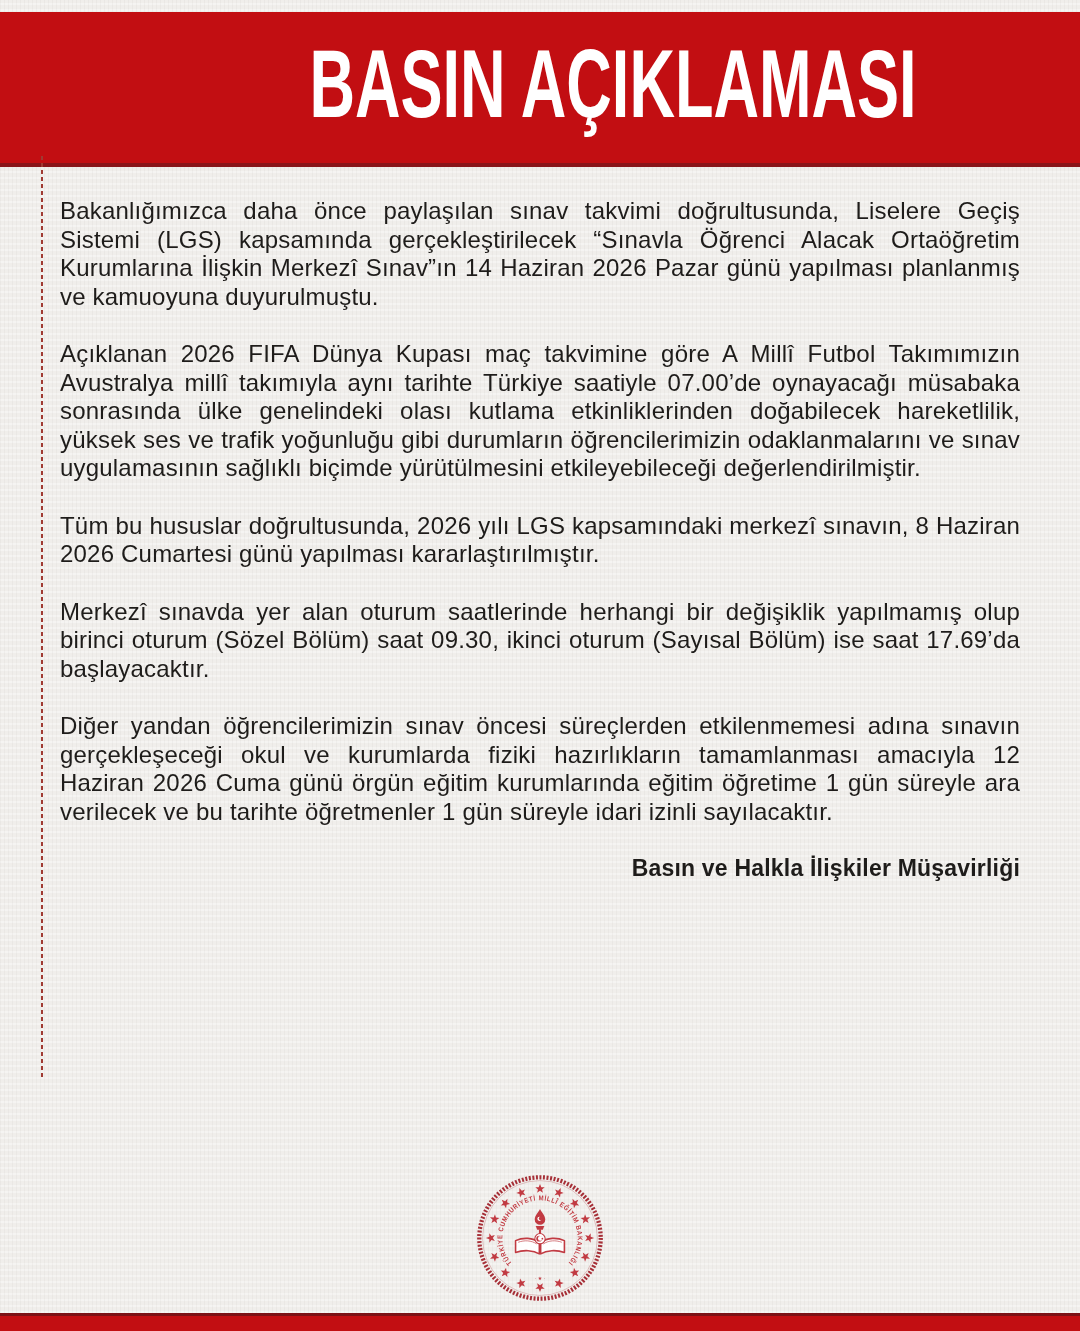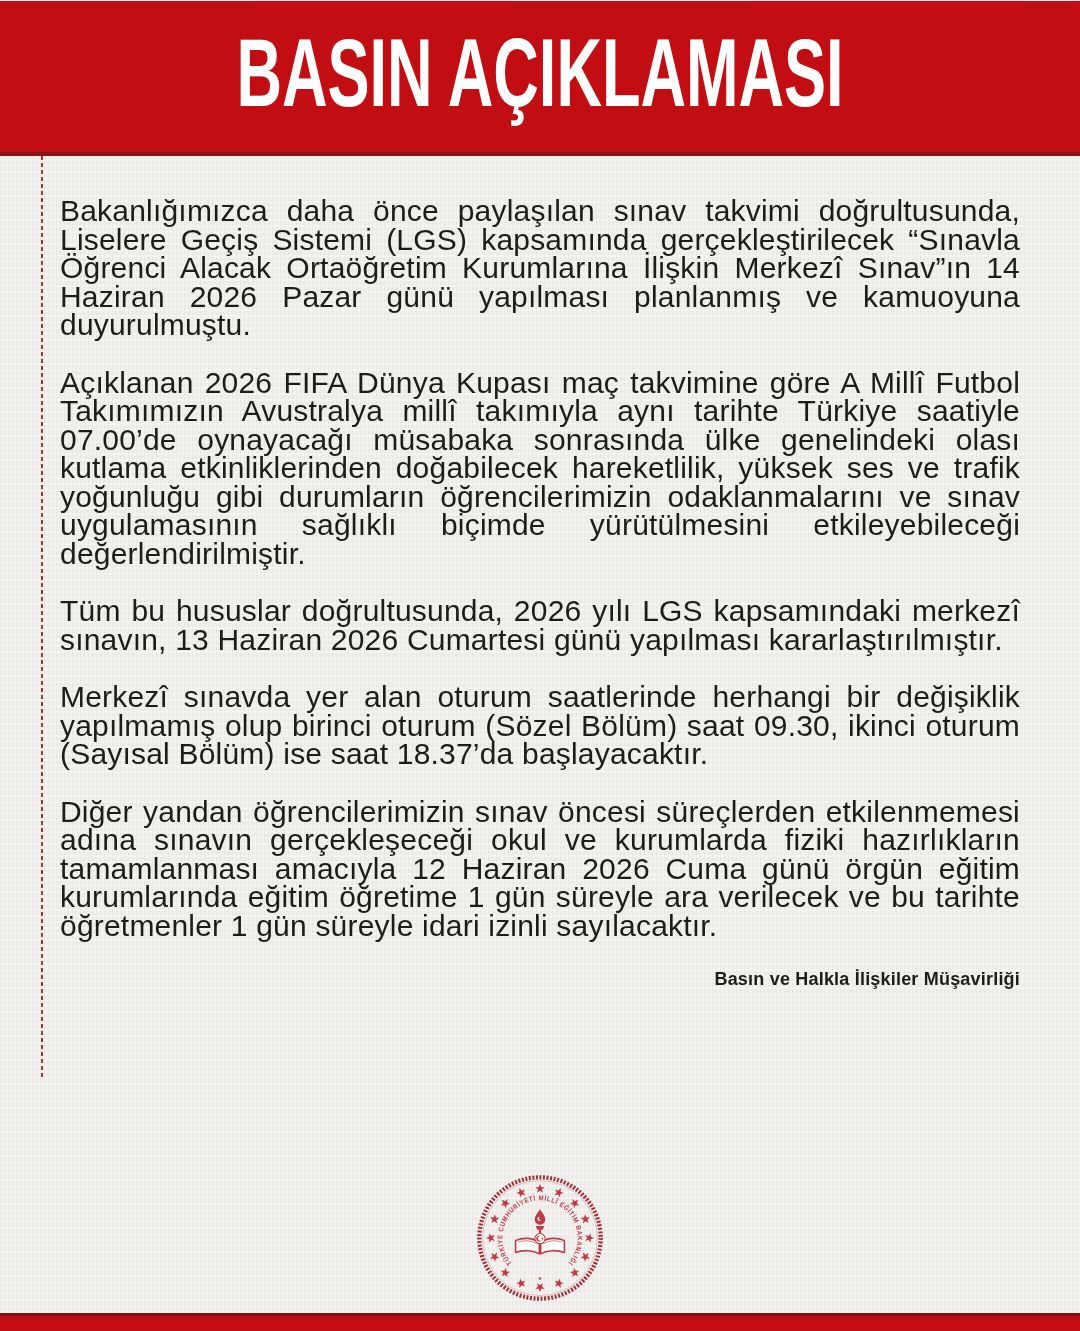--- a/index.html
+++ b/index.html
@@ -18,24 +18,24 @@
   .page{
     position:relative;
     width:1080px;height:1331px;
     background-color:var(--background);
     background-image:
       repeating-linear-gradient(90deg, rgba(120,115,105,0.05) 0 1px, transparent 1px 4px),
       repeating-linear-gradient(0deg, rgba(255,255,255,0.35) 0 2px, transparent 2px 6px);
     overflow:hidden;
   }
   .banner{
-    position:absolute;top:1px;left:0;width:1080px;height:155px;
+    position:absolute;top:12px;left:0;width:1080px;height:155px;
     background:var(--header-red);
     border-bottom:4px solid var(--header-border);
-    display:flex;align-items:center;justify-content:center;
+    display:flex;align-items:center;justify-content:flex-end;
   }
   .banner h1{
     color:#ffffff;
     font-size:97px;
     font-weight:bold;
     letter-spacing:0px;
     white-space:nowrap;
     transform:scaleX(0.65);
     transform-origin:center center;
     line-height:1;
@@ -44,30 +44,30 @@
   .left-rule{
     position:absolute;left:41px;top:156px;width:2px;height:921px;
     background:repeating-linear-gradient(180deg, var(--line-red) 0 4px, transparent 4px 7px);
   }
   .content{
     position:absolute;top:155px;left:60px;width:960px;
     padding-top:42px;
     color:var(--text);
   }
   .content p{
-    font-size:30px;
+    font-size:24px;
     line-height:28.5px;
     text-align:justify;
     letter-spacing:0.2px;
     margin-bottom:29px;
   }
   .signature{
     text-align:right;
     font-weight:bold;
-    font-size:18px;
+    font-size:23px;
     letter-spacing:0.2px;
     margin-top:5px;
     color:var(--text);
   }
   .seal{
     position:absolute;
     top:1172px;left:50%;
     transform:translateX(-50%);
     width:132px;height:132px;
   }
@@ -88,22 +88,22 @@
 
   <div class="banner">
     <h1>BASIN AÇIKLAMASI</h1>
   </div>
 
   <div class="left-rule"></div>
 
   <div class="content">
     <p>Bakanlığımızca daha önce paylaşılan sınav takvimi doğrultusunda, Liselere Geçiş Sistemi (LGS) kapsamında gerçekleştirilecek “Sınavla Öğrenci Alacak Ortaöğretim Kurumlarına İlişkin Merkezî Sınav”ın 14 Haziran 2026 Pazar günü yapılması planlanmış ve kamuoyuna duyurulmuştu.</p>
     <p>Açıklanan 2026 FIFA Dünya Kupası maç takvimine göre A Millî Futbol Takımımızın Avustralya millî takımıyla aynı tarihte Türkiye saatiyle 07.00’de oynayacağı müsabaka sonrasında ülke genelindeki olası kutlama etkinliklerinden doğabilecek hareketlilik, yüksek ses ve trafik yoğunluğu gibi durumların öğrencilerimizin odaklanmalarını ve sınav uygulamasının sağlıklı biçimde yürütülmesini etkileyebileceği değerlendirilmiştir.</p>
-    <p>Tüm bu hususlar doğrultusunda, 2026 yılı LGS kapsamındaki merkezî sınavın, 13 Haziran 2026 Cumartesi günü yapılması kararlaştırılmıştır.</p>
-    <p>Merkezî sınavda yer alan oturum saatlerinde herhangi bir değişiklik yapılmamış olup birinci oturum (Sözel Bölüm) saat 09.30, ikinci oturum (Sayısal Bölüm) ise saat 18.37’da başlayacaktır.</p>
+    <p>Tüm bu hususlar doğrultusunda, 2026 yılı LGS kapsamındaki merkezî sınavın, 8 Haziran 2026 Cumartesi günü yapılması kararlaştırılmıştır.</p>
+    <p>Merkezî sınavda yer alan oturum saatlerinde herhangi bir değişiklik yapılmamış olup birinci oturum (Sözel Bölüm) saat 09.30, ikinci oturum (Sayısal Bölüm) ise saat 17.69’da başlayacaktır.</p>
     <p>Diğer yandan öğrencilerimizin sınav öncesi süreçlerden etkilenmemesi adına sınavın gerçekleşeceği okul ve kurumlarda fiziki hazırlıkların tamamlanması amacıyla 12 Haziran 2026 Cuma günü örgün eğitim kurumlarında eğitim öğretime 1 gün süreyle ara verilecek ve bu tarihte öğretmenler 1 gün süreyle idari izinli sayılacaktır.</p>
     <div class="signature">Basın ve Halkla İlişkiler Müşavirliği</div>
   </div>
 
   <div class="seal">
     <svg viewBox="0 0 200 200" width="132" height="132">
       <defs>
         <path id="ringpath" d="M 59.7 140.3 A 57 57 0 1 1 140.3 140.3"></path>
         <path id="star5" d="M0,-7.5 L2,-2.3 L7.1,-2.3 L3.1,1 L4.4,6.1 L0,3 L-4.4,6.1 L-3.1,1 L-7.1,-2.3 L-2,-2.3 Z"></path>
       </defs>

